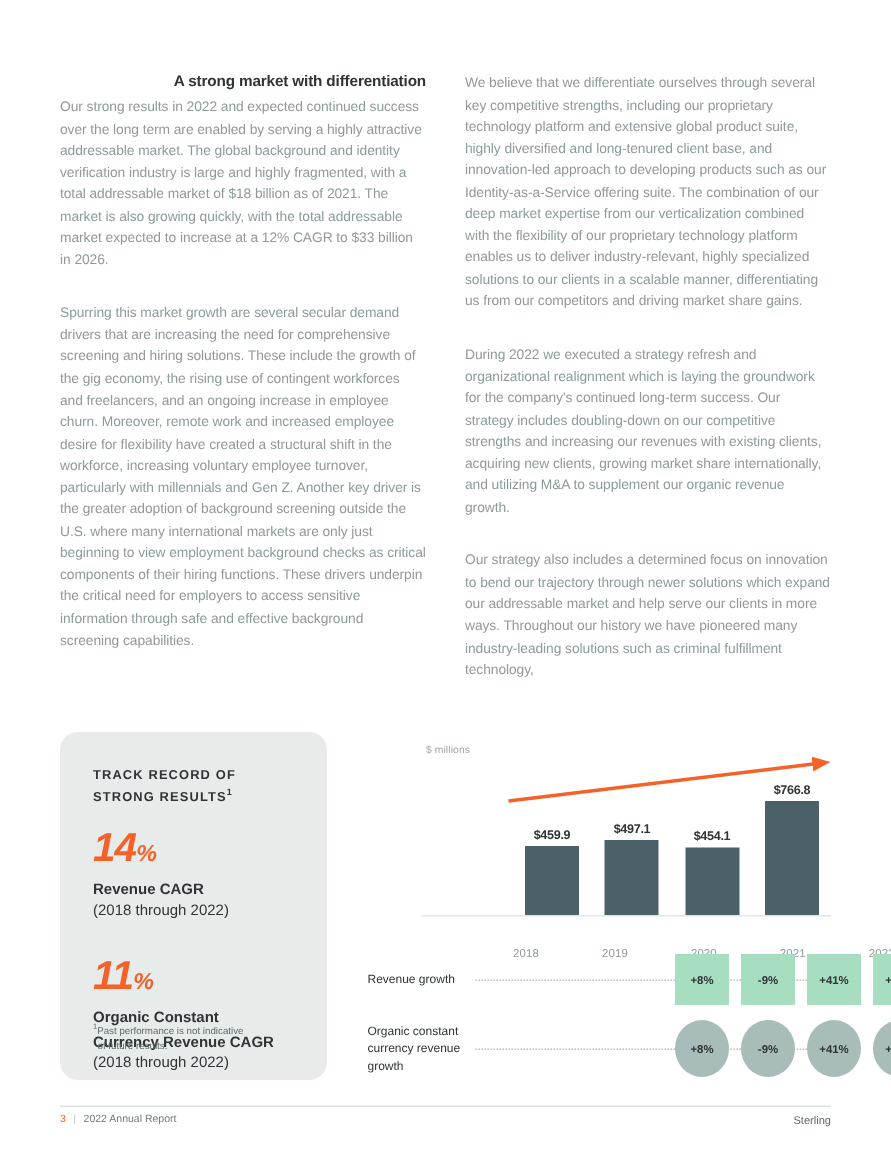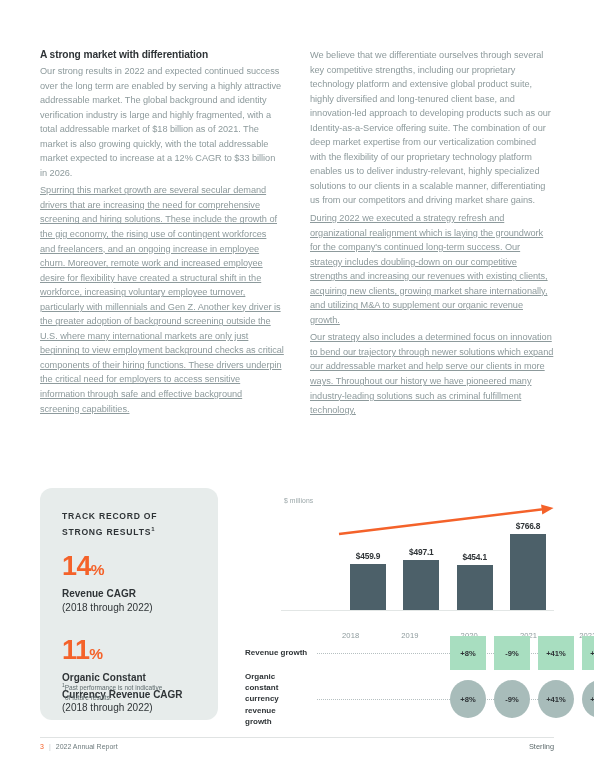--- a/index.html
+++ b/index.html
@@ -33,36 +33,36 @@
     width: 244px;
   }
 
   .sec-title {
     font-size: 10.2px;
     font-weight: bold;
     color: #2f3437;
     letter-spacing: -0.1px;
     margin-bottom: 3px;
     line-height: 13px;
+    text-align: right;
   }
 
   .sec-title.spaced {
     margin-top: 13px;
   }
 
   .para {
     font-size: 9.2px;
     line-height: 14.55px;
     color: #8d9a9c;
     text-align: left;
     letter-spacing: -0.04px;
   }
   .para + .para {
-    margin-top: 3px;
-    text-decoration: underline;
+    margin-top: 21px;
   }
 
   
   .lower {
     position: absolute;
     left: 40px;
     top: 488px;
     width: 514px;
     height: 232px;
   }
@@ -95,20 +95,21 @@
 
   .stat-block { margin-top: 14px; }
   .stat-block.second { margin-top: 22px; }
 
   .stat-num {
     color: #f4622a;
     font-weight: bold;
     font-size: 27px;
     line-height: 29px;
     letter-spacing: -0.6px;
+    font-style: italic;
   }
   .stat-num .pct {
     font-size: 15.5px;
     font-weight: bold;
     letter-spacing: 0;
   }
 
   .stat-label {
     font-size: 10px;
     font-weight: bold;
@@ -240,21 +241,21 @@
     width: 309px;
     display: flex;
     align-items: center;
   }
   .metric-row.row1 { top: 148px; height: 34px; }
   .metric-row.row2 { top: 191px; height: 40px; }
 
   .metric-label {
     width: 64px;
     font-size: 8px;
-    font-weight: bold;
+    font-weight: normal;
     color: #2f3437;
     line-height: 11.2px;
     flex-shrink: 0;
   }
 
   .metric-cells {
     position: relative;
     flex: 1;
     height: 100%;
     display: flex;

